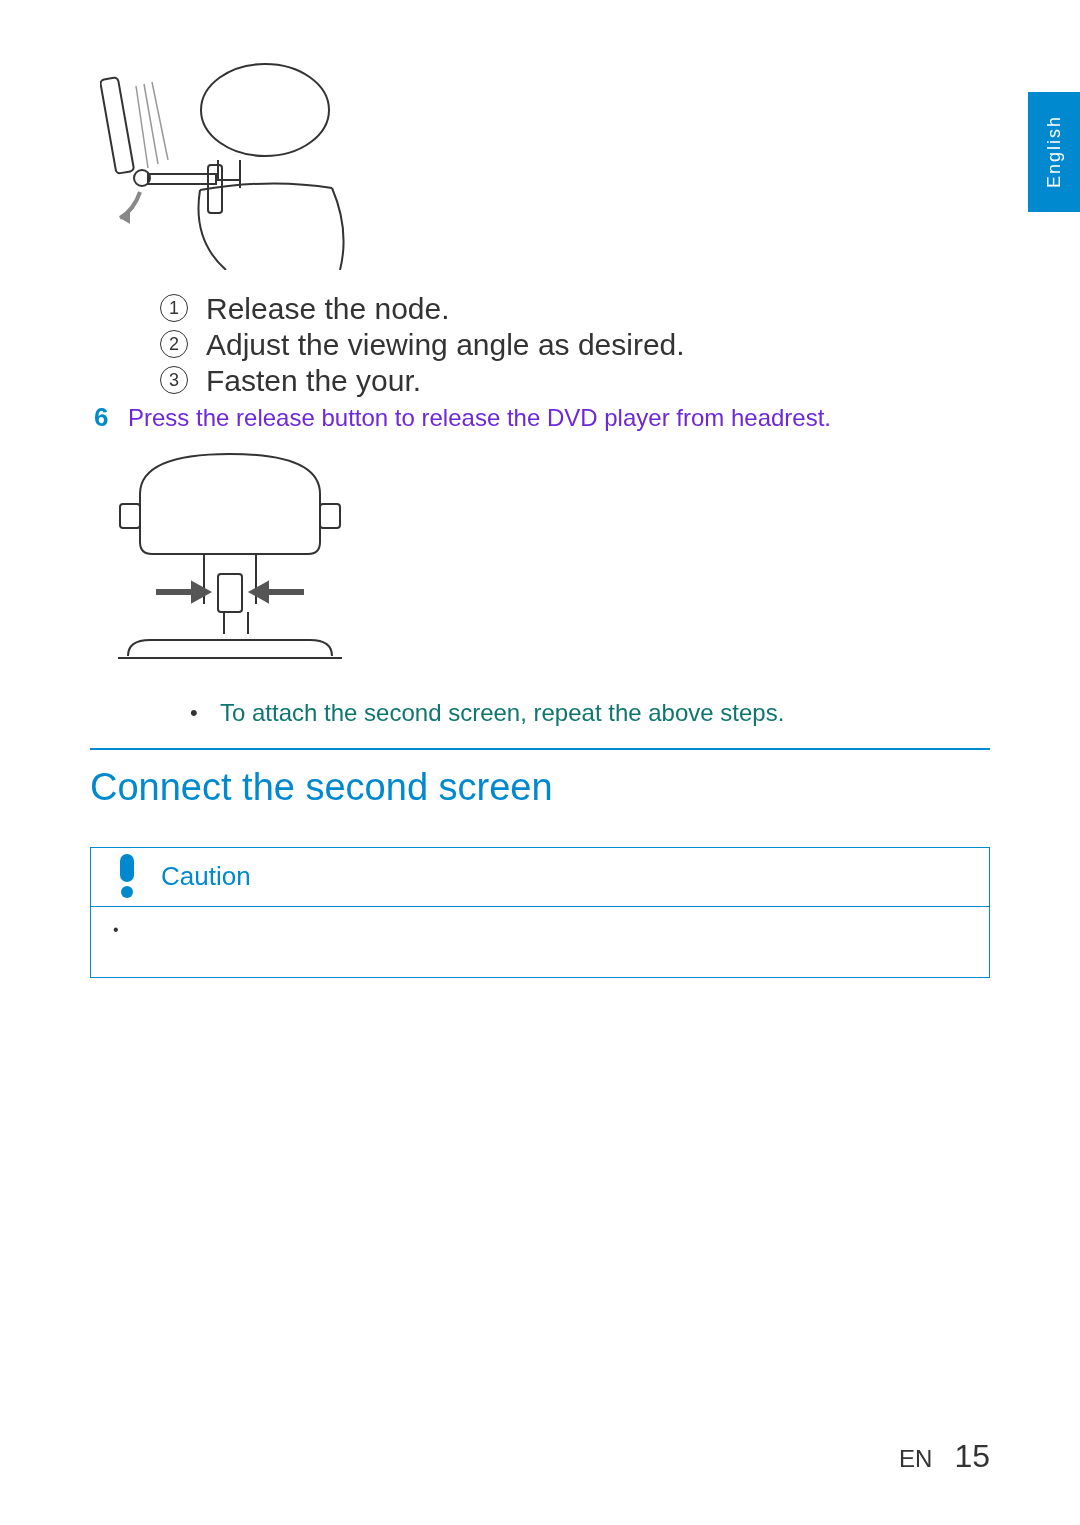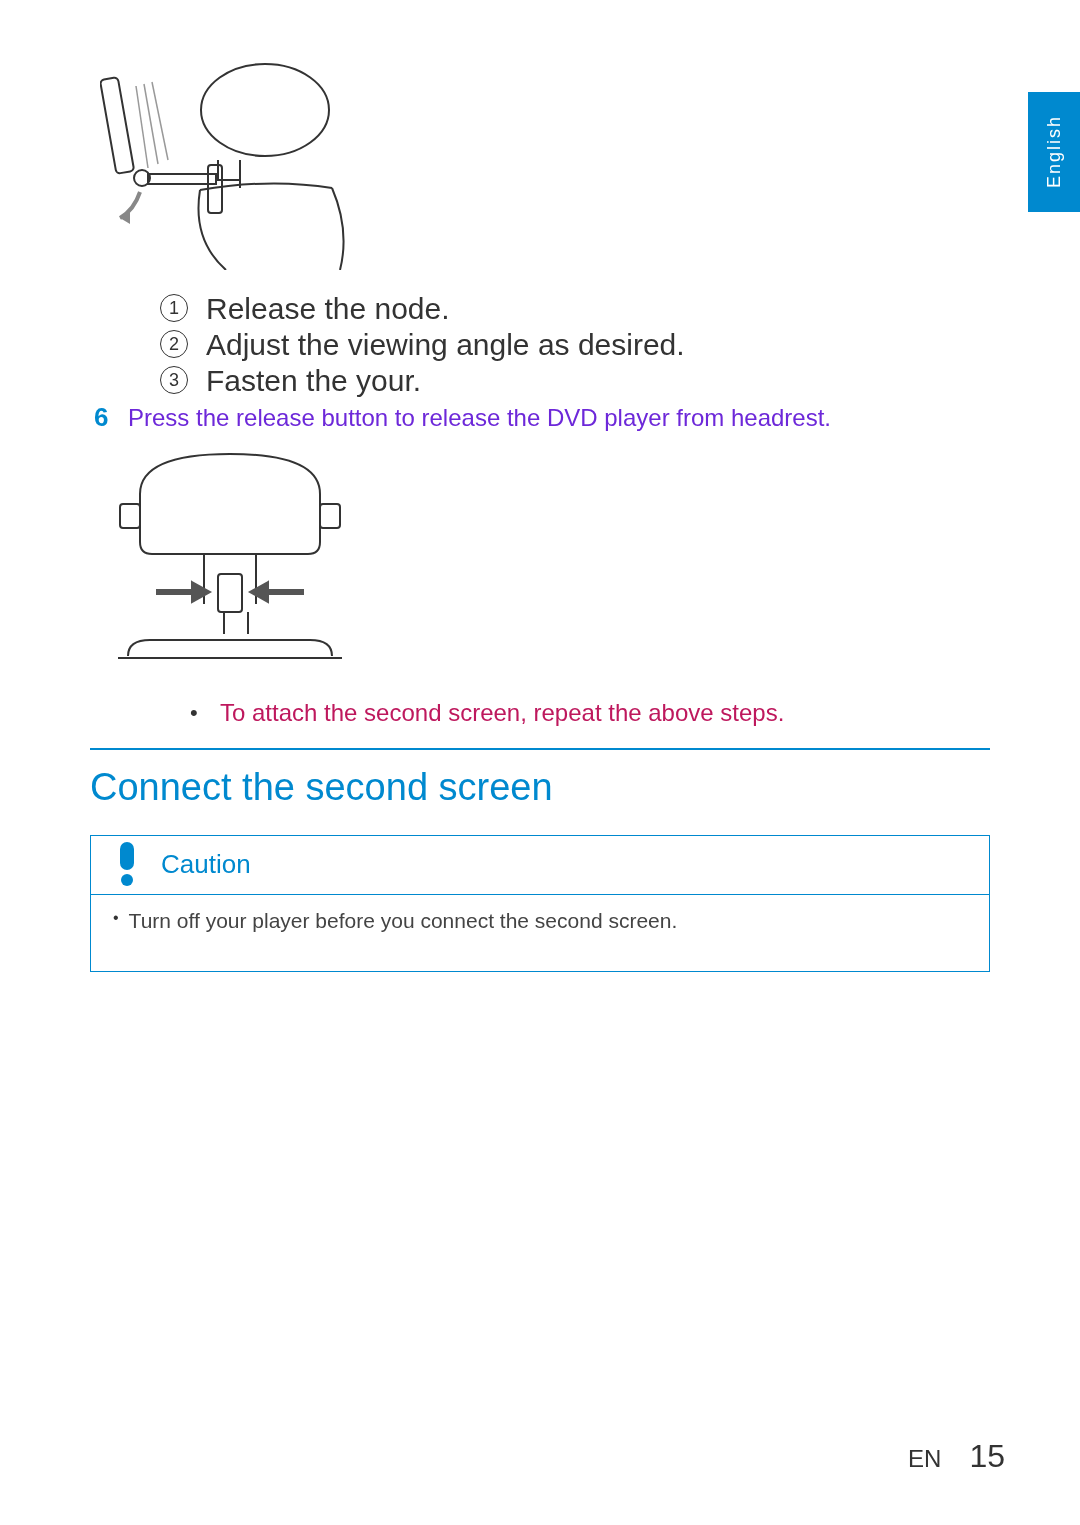--- a/index.html
+++ b/index.html
@@ -55,31 +55,31 @@
     font-size: 26px;
     font-weight: 600;
     width: 34px;
     flex-shrink: 0;
     margin-left: 4px;
   }
   .step-text { font-size: 24px; line-height: 32px; color: #6d28d9; }
   .figure-mid { margin-left: 10px; margin-top: 10px; margin-bottom: 20px; }
   .bullet-row { display: flex; margin-left: 100px; margin-top: 10px; margin-bottom: 20px; }
   .bullet-dot { width: 30px; font-size: 22px; line-height: 30px; }
-  .bullet-text { font-size: 24px; line-height: 30px; color: #be185d; }
+  .bullet-text { font-size: 24px; line-height: 30px; color: #0f766e; }
   .hr-blue {
     border: none;
     border-top: 2px solid #0089cf;
     margin: 14px 0 16px 0;
   }
   .section-heading {
     color: #0089cf;
     font-size: 38px;
     font-weight: 400;
-    margin-bottom: 26px;
+    margin-bottom: 38px;
   }
   .callout {
     border: 1.5px solid #0089cf;
     margin-bottom: 20px;
   }
   .callout-head {
     display: flex;
     align-items: center;
     padding: 6px 0 8px 0;
     gap: 20px;
@@ -111,24 +111,24 @@
   }
   .callout-body {
     padding: 14px 22px 38px 22px;
     display: flex;
     gap: 10px;
   }
   .callout-text { font-size: 21px; color: #444; }
   .footer {
     position: absolute;
     bottom: 50px;
-    right: 75px;
+    right: 90px;
     display: flex;
     align-items: baseline;
-    gap: 28px;
+    gap: 22px;
   }
   .footer-lang { font-size: 24px; color: #333; }
   .footer-page { font-size: 32px; color: #333; }
 </style>
 </head>
 <body>
 
 <div class="page">
   <div class="lang-tab">
     <span>English</span>
@@ -227,21 +227,20 @@
     <div class="callout-head">
       <div class="callout-icon">
         <div class="exclaim-bar"></div>
         <div class="exclaim-dot"></div>
       </div>
       <div class="callout-title">Caution</div>
     </div>
     <hr class="callout-hr">
     <div class="callout-body">
       <span>•</span>
-      <span class="callout-text">Turn off your player before you connect the second screen.</span>
     </div>
   </div>
 
   <div class="footer">
     <span class="footer-lang">EN</span>
     <span class="footer-page">15</span>
   </div>
 </div>
 
 </body></html>

